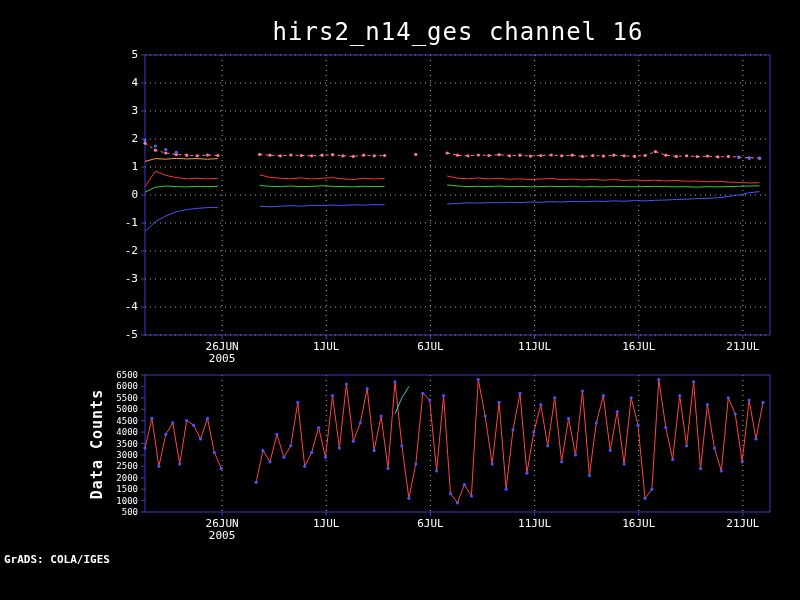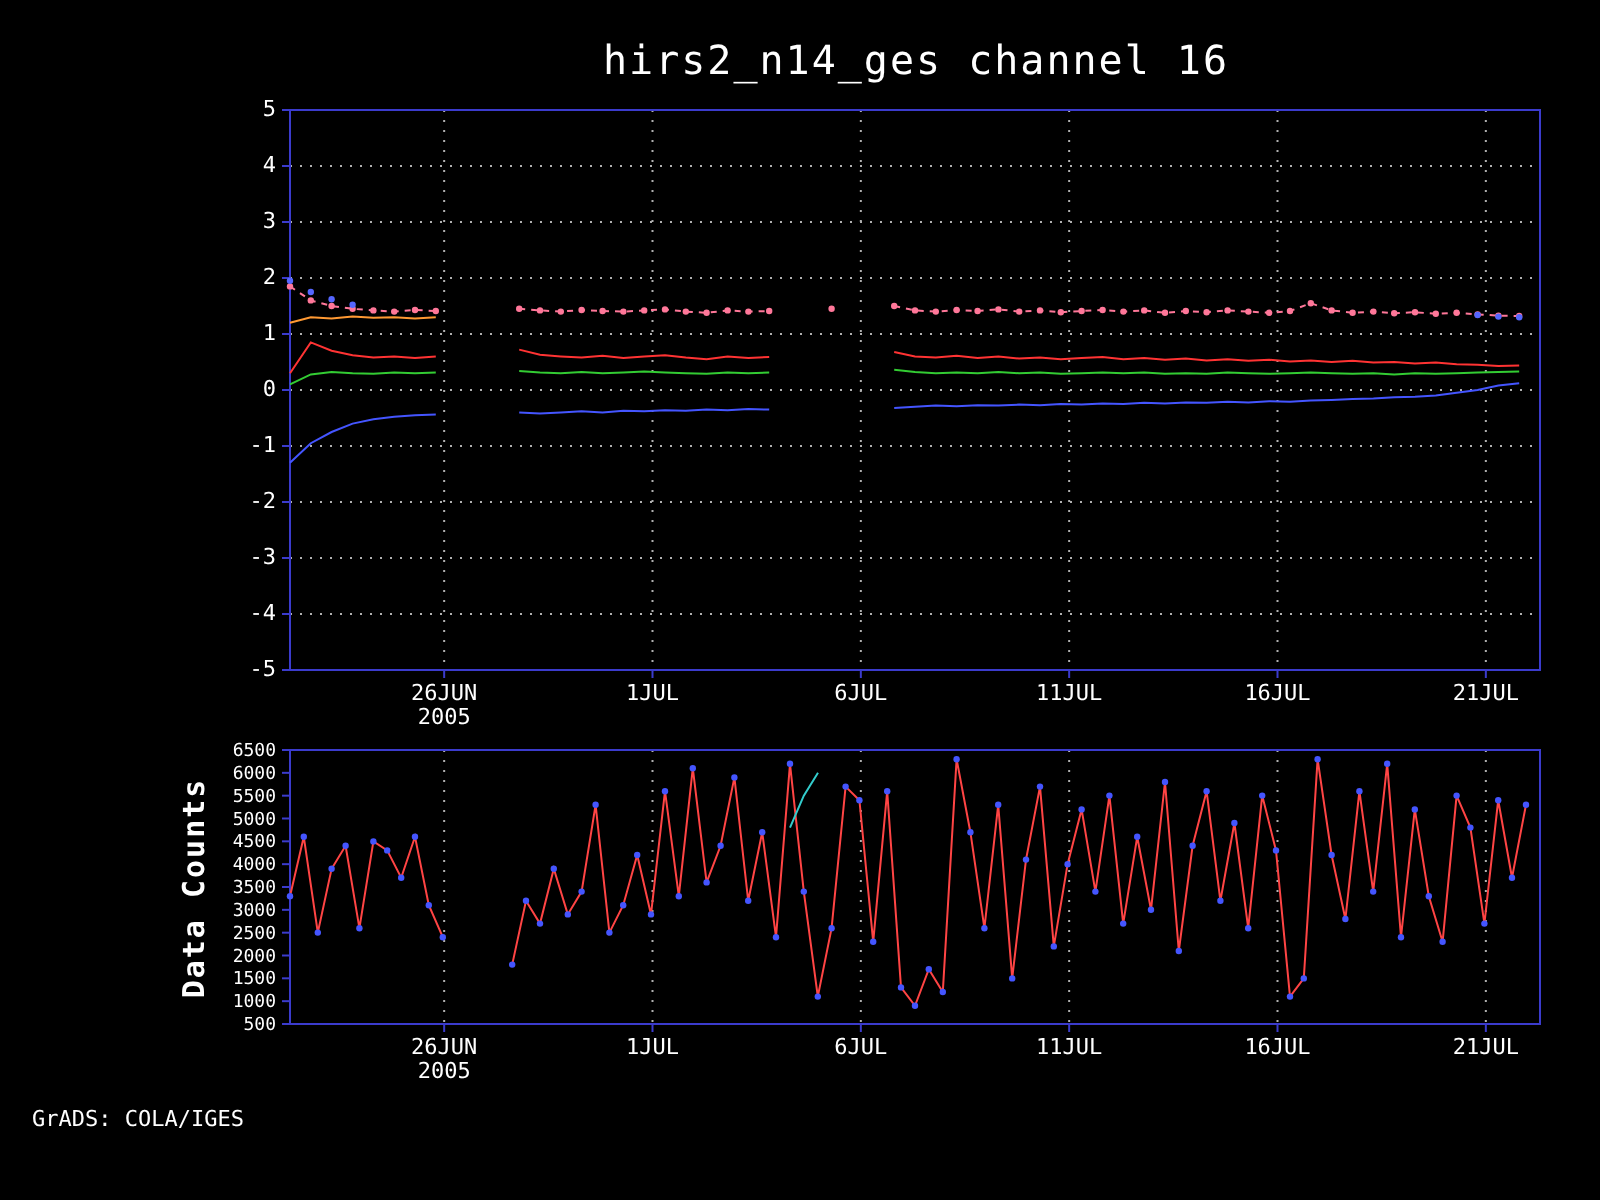--- a/index.html
+++ b/index.html
@@ -2,29 +2,29 @@
 <html><head>
 <meta charset="utf-8">
 <style>
   html,body{margin:0;padding:0;background:#000;}
   #screen{
     position:relative;width:800px;height:600px;background:#000;
     font-family:"DejaVu Sans Mono","Liberation Mono",monospace;overflow:hidden;
   }
   #title{
     position:absolute;left:458px;top:18px;transform:translateX(-50%);
-    color:#fff;font-size:20px;letter-spacing:1px;white-space:nowrap;
+    color:#fff;font-size:24px;letter-spacing:1px;white-space:nowrap;
   }
   #ylabel-bottom{
     position:absolute;left:97px;top:444px;
     transform:translate(-50%,-50%) rotate(-90deg);
     color:#fff;font-size:15px;font-weight:bold;white-space:nowrap;letter-spacing:1px;
   }
   #credit{
-    position:absolute;left:16px;top:553px;color:#fff;font-size:11px;white-space:nowrap;
+    position:absolute;left:4px;top:553px;color:#fff;font-size:11px;white-space:nowrap;font-weight:bold;
   }
   svg{position:absolute;left:0;top:0;}
   svg text{font-family:"DejaVu Sans Mono","Liberation Mono",monospace;}
 </style>
 </head>
 <body>
 
 <div id="screen">
   <svg id="charts" width="800" height="600">
       <g>

